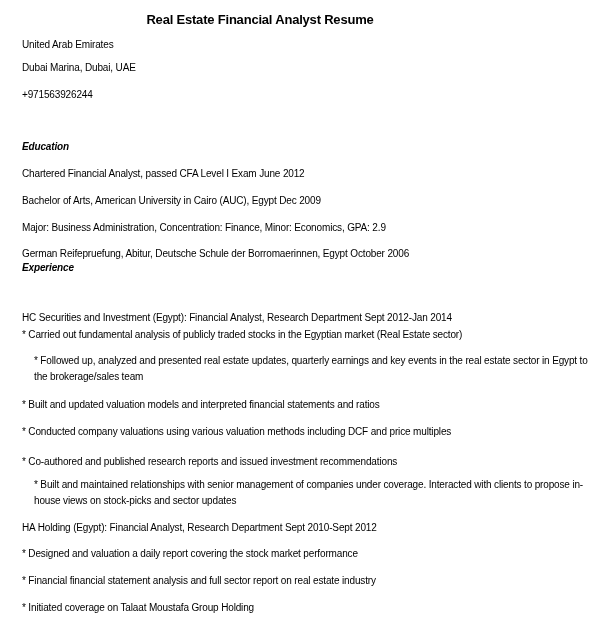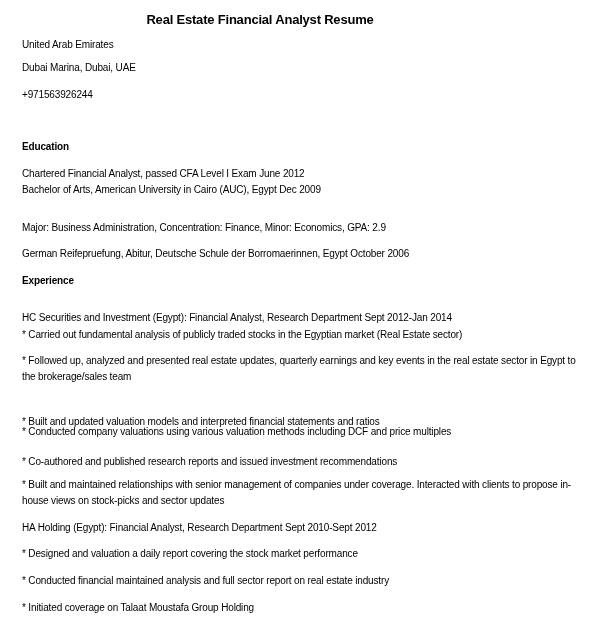--- a/index.html
+++ b/index.html
@@ -1,43 +1,43 @@
 <!DOCTYPE html>
 <html><head>
 <meta charset="utf-8">
 <style>
   html, body { margin: 0; padding: 0; background: #ffffff; }
   body { width: 602px; height: 621px; position: relative; overflow: hidden;
          font-family: "Liberation Sans", sans-serif; color: #000; }
   .line { position: absolute; left: 22px; font-size: 10px; line-height: 16px; white-space: nowrap; letter-spacing: -0.15px; }
-  .wrap { white-space: normal; width: 560px; }
+  .wrap { white-space: normal; width: 560px; margin-left: 12px; }
   .title { position: absolute; left: 0; width: 520px; top: 12px; text-align: center; font-weight: bold; font-size: 13px; letter-spacing: -0.2px; }
-  .bold { font-weight: bold; }
+  .bold { font-weight: bold; font-style: italic; }
 </style>
 </head>
 <body>
 
 <div class="title">Real Estate Financial Analyst Resume</div>
 
 <div class="line" style="top:37px">United Arab Emirates</div>
 <div class="line" style="top:60px">Dubai Marina, Dubai, UAE</div>
 <div class="line" style="top:87px">+971563926244</div>
 
 <div class="line bold" style="top:139px">Education</div>
 <div class="line" style="top:166px">Chartered Financial Analyst, passed CFA Level I Exam June 2012</div>
-<div class="line" style="top:182px">Bachelor of Arts, American University in Cairo (AUC), Egypt Dec 2009</div>
+<div class="line" style="top:193px">Bachelor of Arts, American University in Cairo (AUC), Egypt Dec 2009</div>
 <div class="line" style="top:220px">Major: Business Administration, Concentration: Finance, Minor: Economics, GPA: 2.9</div>
 <div class="line" style="top:246px">German Reifepruefung, Abitur, Deutsche Schule der Borromaerinnen, Egypt October 2006</div>
 
-<div class="line bold" style="top:273px">Experience</div>
+<div class="line bold" style="top:260px">Experience</div>
 
 <div class="line" style="top:310px">HC Securities and Investment (Egypt): Financial Analyst, Research Department Sept 2012-Jan 2014</div>
 <div class="line" style="top:327px">* Carried out fundamental analysis of publicly traded stocks in the Egyptian market (Real Estate sector)</div>
 <div class="line wrap" style="top:353px">* Followed up, analyzed and presented real estate updates, quarterly earnings and key events in the real estate sector in Egypt to the brokerage/sales team</div>
-<div class="line" style="top:414px">* Built and updated valuation models and interpreted financial statements and ratios</div>
+<div class="line" style="top:397px">* Built and updated valuation models and interpreted financial statements and ratios</div>
 <div class="line" style="top:424px">* Conducted company valuations using various valuation methods including DCF and price multiples</div>
 <div class="line" style="top:454px">* Co-authored and published research reports and issued investment recommendations</div>
 <div class="line wrap" style="top:477px">* Built and maintained relationships with senior management of companies under coverage. Interacted with clients to propose in-house views on stock-picks and sector updates</div>
 
 <div class="line" style="top:520px">HA Holding (Egypt): Financial Analyst, Research Department Sept 2010-Sept 2012</div>
 <div class="line" style="top:546px">* Designed and valuation a daily report covering the stock market performance</div>
-<div class="line" style="top:573px">* Conducted financial maintained analysis and full sector report on real estate industry</div>
+<div class="line" style="top:573px">* Financial financial statement analysis and full sector report on real estate industry</div>
 <div class="line" style="top:600px">* Initiated coverage on Talaat Moustafa Group Holding</div>
 
 </body></html>

